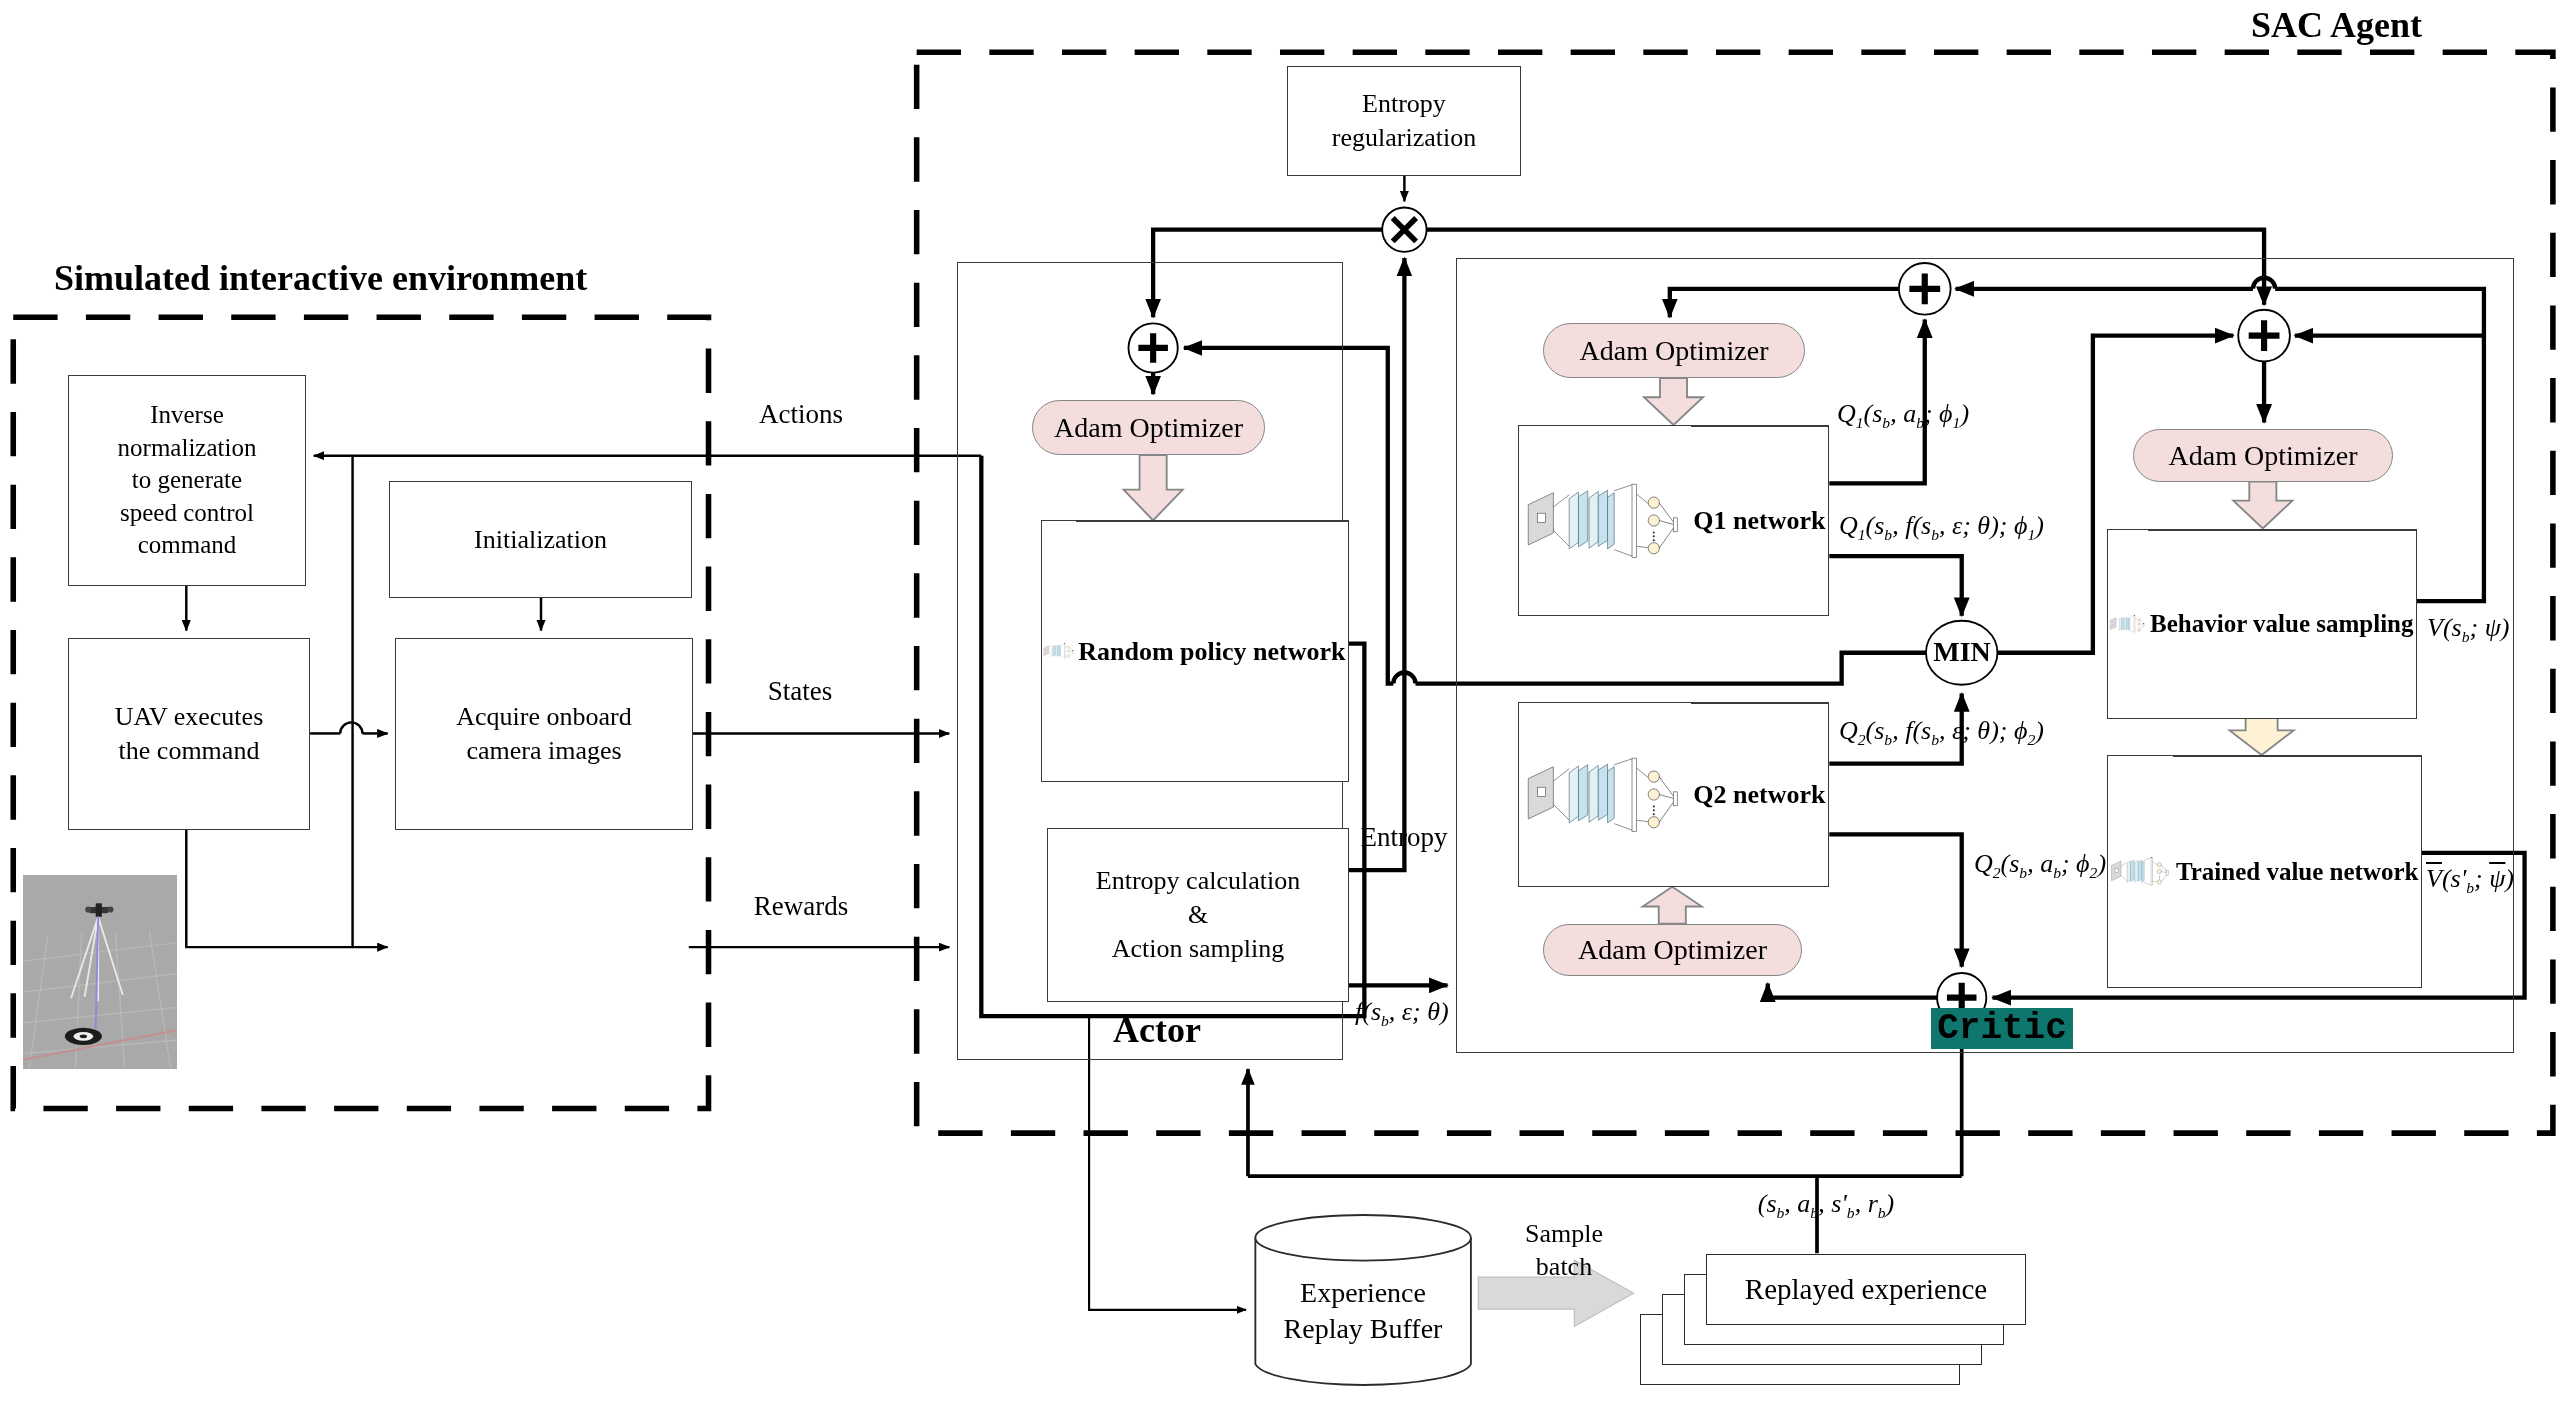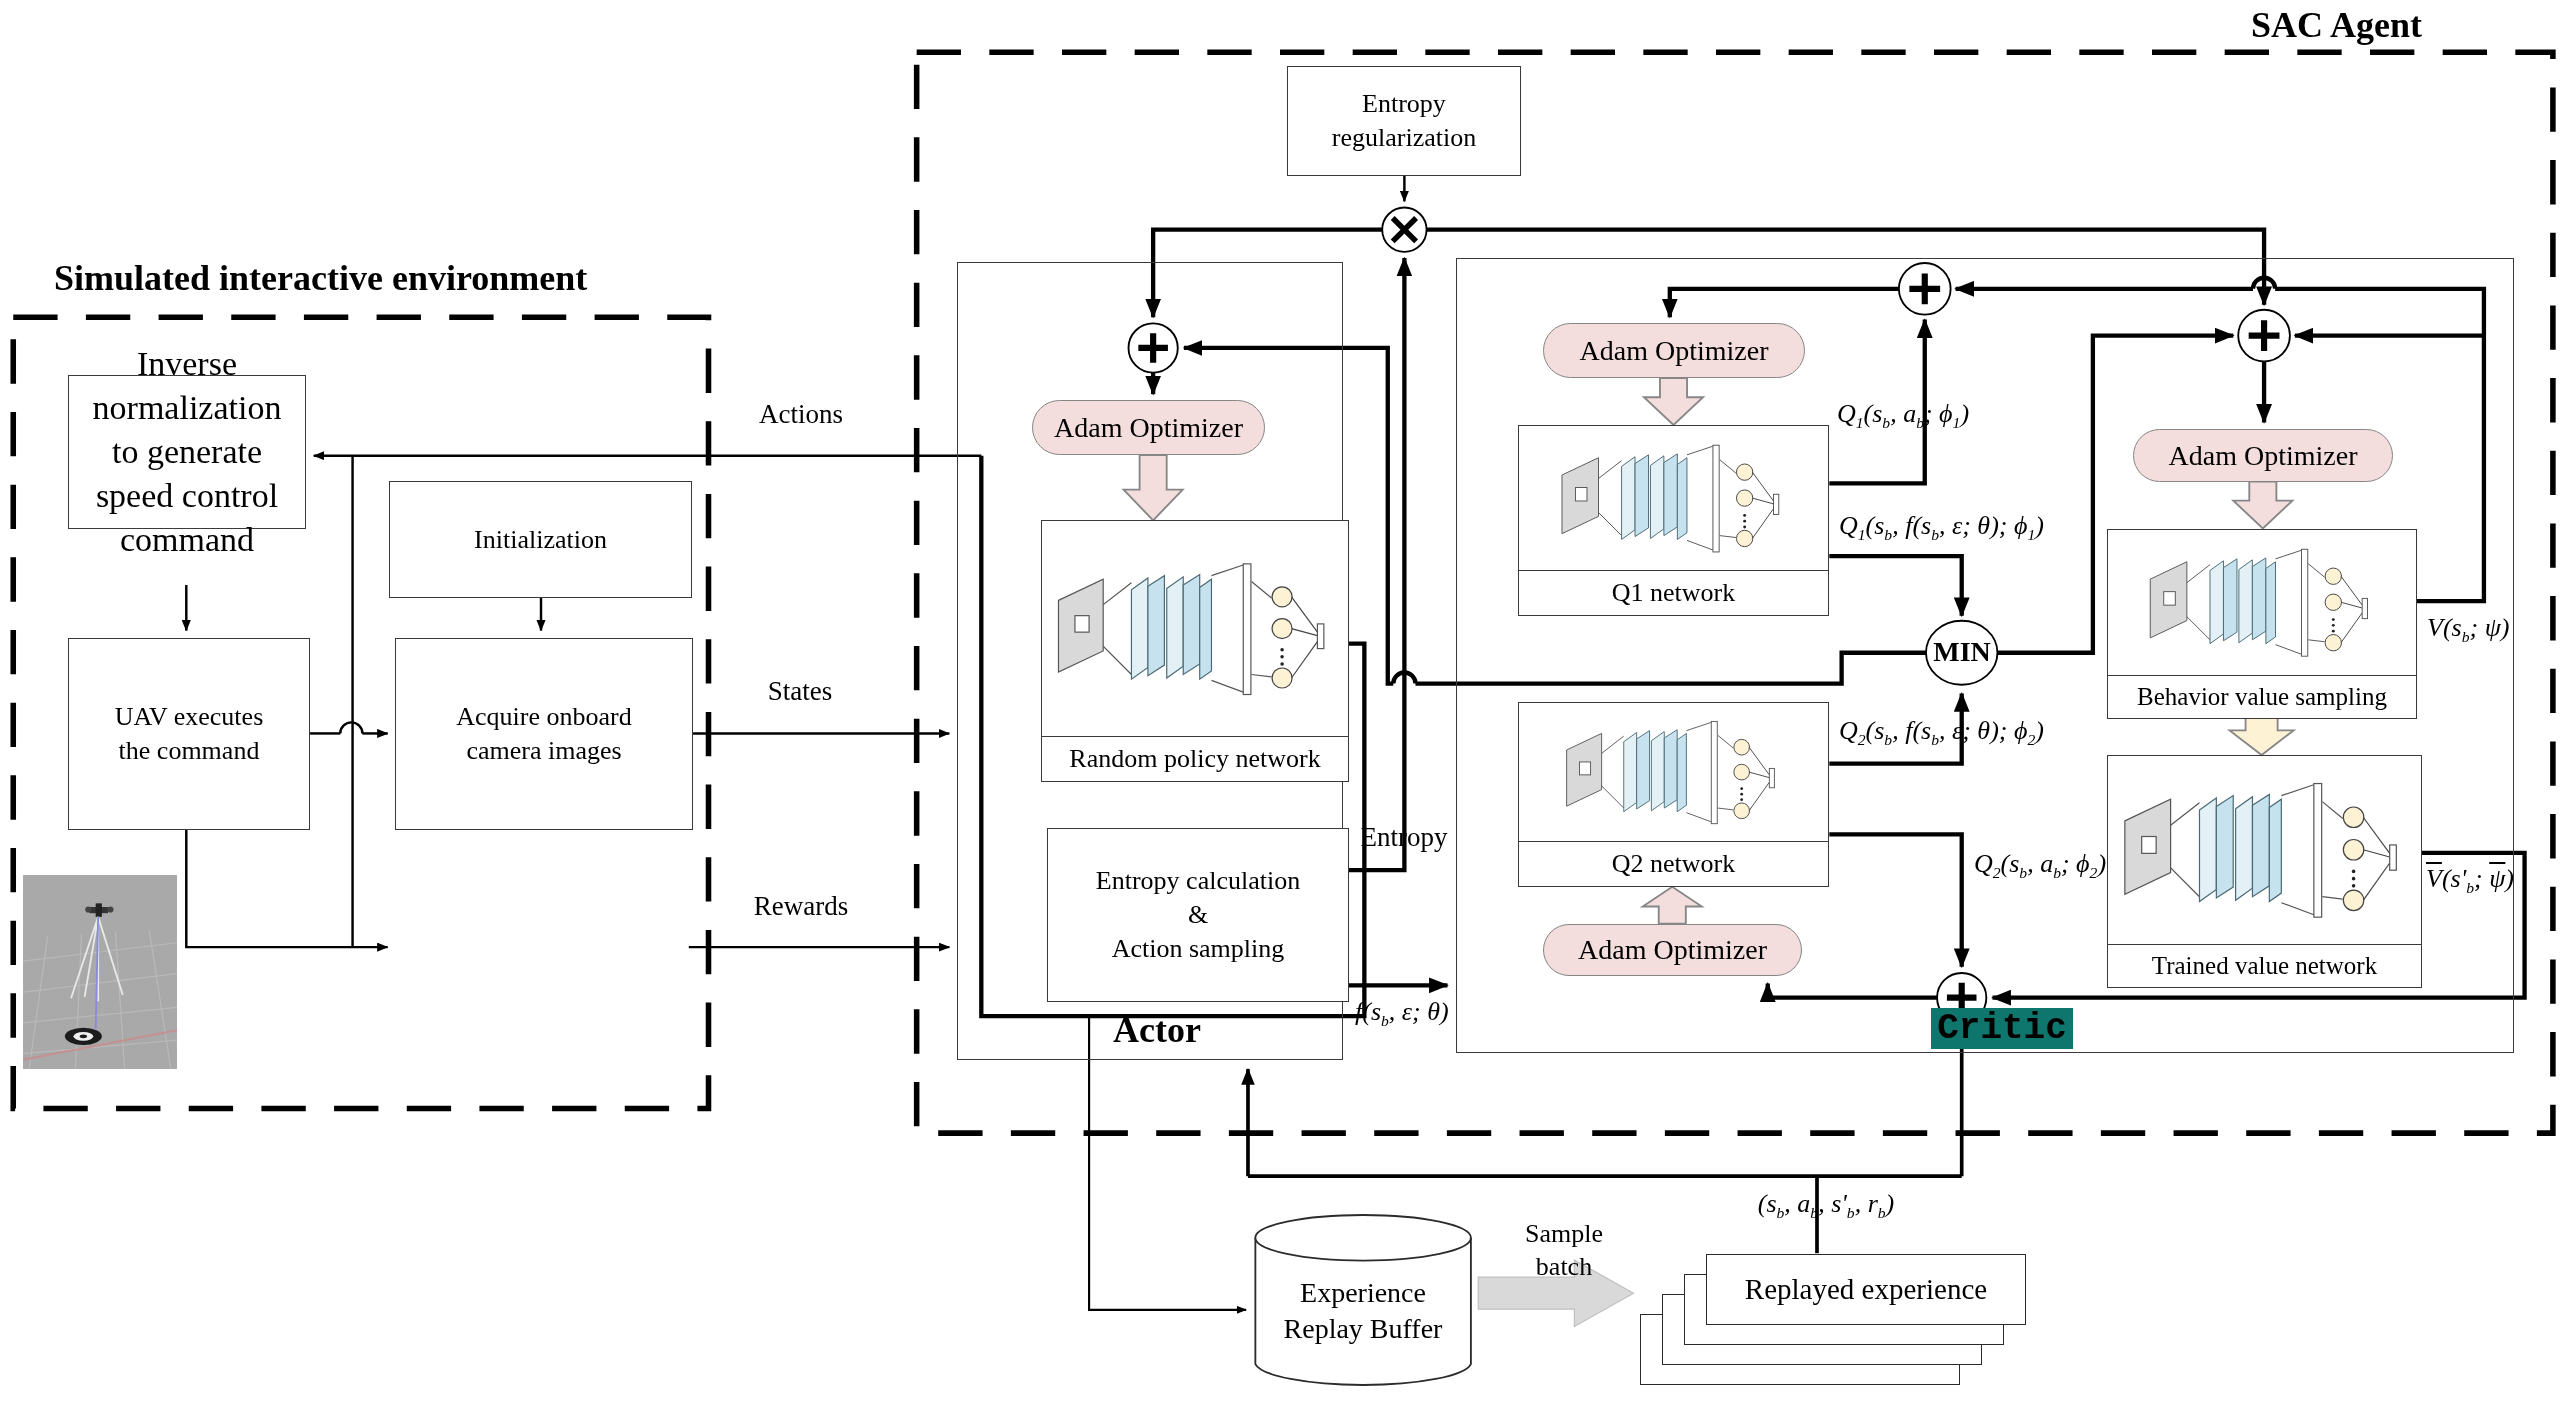--- a/index.html
+++ b/index.html
@@ -2,21 +2,21 @@
 <html style="font-size:10px"><head>
 <meta charset="utf-8">
 <style>
   html,body{margin:0;padding:0;background:#fff;}
   #page{position:relative;width:2576px;height:1409px;background:#fff;overflow:hidden;
         font-family:"Liberation Serif","DejaVu Serif",serif;color:#000;}
   #wires{position:absolute;left:0;top:0;z-index:1;}
   .box{position:absolute;z-index:2;background:#fff;border:1.8px solid #3a3a3a;box-sizing:border-box;
        display:flex;align-items:center;justify-content:center;text-align:center;
        font-size:26px;line-height:1.3;}
-  .net{flex-direction:column;padding:0;align-items:stretch;justify-content:flex-start;}
+  .net{flex-direction:row;padding:0;align-items:stretch;justify-content:flex-start;font-weight:bold;}
   .nn-slot{flex:1 1 auto;position:relative;overflow:hidden;}
   .cap{border-top:1.8px solid #3a3a3a;display:flex;align-items:center;justify-content:center;
        font-size:26px;padding:5px 2.5px;}
   .pill{position:absolute;z-index:2;background:#f3dedd;border:1.8px solid #868686;border-radius:30px;
         box-sizing:border-box;display:flex;align-items:center;justify-content:center;font-size:28px;}
   .lab{position:absolute;z-index:3;white-space:nowrap;font-size:27px;}
   .sec{font-weight:bold;font-size:36px;}
   .math{font-style:italic;font-size:26px;}
   .math sub{font-size:60%;font-style:italic;}
   .ol{text-decoration:overline;}
@@ -136,21 +136,21 @@
     <path d="M2038 2010 V2215 A176 38 0 0 0 2388 2215 V2010" fill="#fff" stroke="#2b2b2b" stroke-width="3"></path>
     <ellipse cx="2213" cy="2010" rx="175" ry="37" fill="#fff" stroke="#2b2b2b" stroke-width="3"></ellipse>
   </g>
 </svg>
 
 <div class="lab sec" style="left:2251px;top:3.7px;">SAC Agent</div>
 <div class="lab sec" style="left:54px;top:257px;">Simulated interactive environment</div>
 <div class="lab sec ctr" style="left:1157px;top:1009px;">Actor</div>
 <div class="lab sec ctr whitebg" style="left:2002px;top:1008px;">Critic</div>
 
-<div class="box" style="left:68px;top:375px;width:238px;height:154px;font-size:34px;">Inverse<br>normalization<br>to generate<br>speed control<br>command</div>
+<div class="box" style="left:68px;top:375px;width:238px;height:211px;font-size:25px;">Inverse<br>normalization<br>to generate<br>speed control<br>command</div>
 <div class="box" style="left:389px;top:481px;width:303px;height:117px;">Initialization</div>
 <div class="box" style="left:68px;top:638px;width:242px;height:192px;">UAV executes<br>the command</div>
 <div class="box" style="left:395px;top:638px;width:298px;height:192px;">Acquire onboard<br>camera images</div>
 
 <div style="position:absolute;left:23px;top:875px;width:154px;height:194px;z-index:2;">
   <svg width="154" height="194" viewBox="0 0 250 315">
     <rect width="250" height="315" fill="#a9a9a9"></rect>
     <g stroke="#b9b9b9" stroke-width="2">
       <path d="M0 140 L250 110 M0 190 L250 160 M0 240 L250 215 M0 290 L250 268"></path>
       <path d="M40 100 L10 315 M95 95 L85 315 M150 92 L165 315 M205 90 L240 315"></path>

